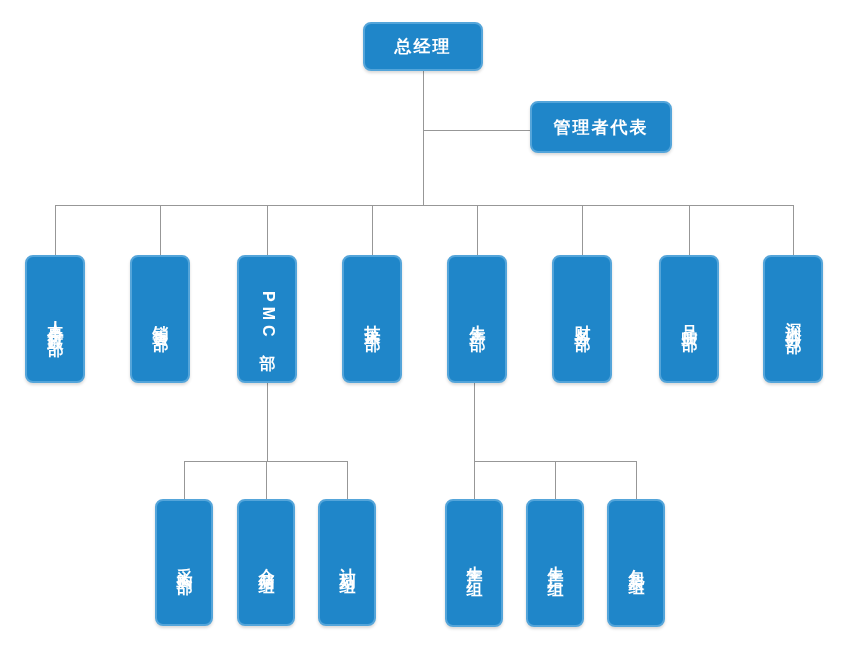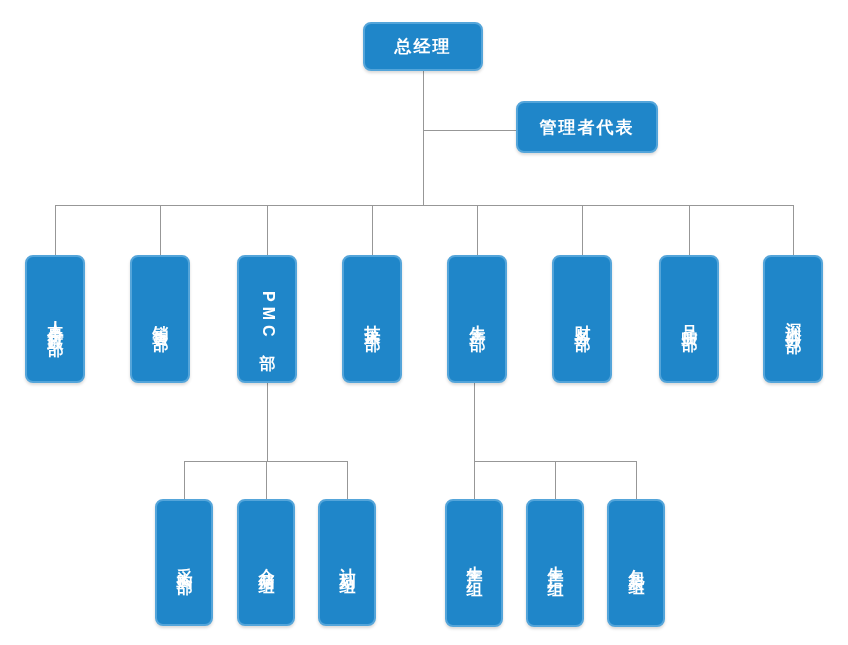--- a/index.html
+++ b/index.html
@@ -69,21 +69,21 @@
   <div class="line v" style="left:474px;top:383px;height:78px;"></div>
   <div class="line h" style="left:474px;top:461px;width:162px;"></div>
   <div class="line v" style="left:474px;top:461px;height:38px;"></div>
   <div class="line v" style="left:555px;top:461px;height:38px;"></div>
   <div class="line v" style="left:636px;top:461px;height:38px;"></div>
 
   <div class="node h-node" style="left:363px;top:22px;width:120px;height:49px;border-radius:8px;">
     <span class="label">总经理</span>
   </div>
 
-  <div class="node h-node" style="left:516px;top:101px;width:142px;height:52px;">
+  <div class="node h-node" style="left:530px;top:101px;width:142px;height:52px;">
     <span class="label">管理者代表</span>
   </div>
 
   <div class="node v-node" style="left:25px;top:255px;width:60px;height:128px;">
     <span class="label">人事行政部</span>
   </div>
   <div class="node v-node" style="left:130px;top:255px;width:60px;height:128px;">
     <span class="label">销售部</span>
   </div>
   <div class="node v-node" style="left:237px;top:255px;width:60px;height:128px;">

